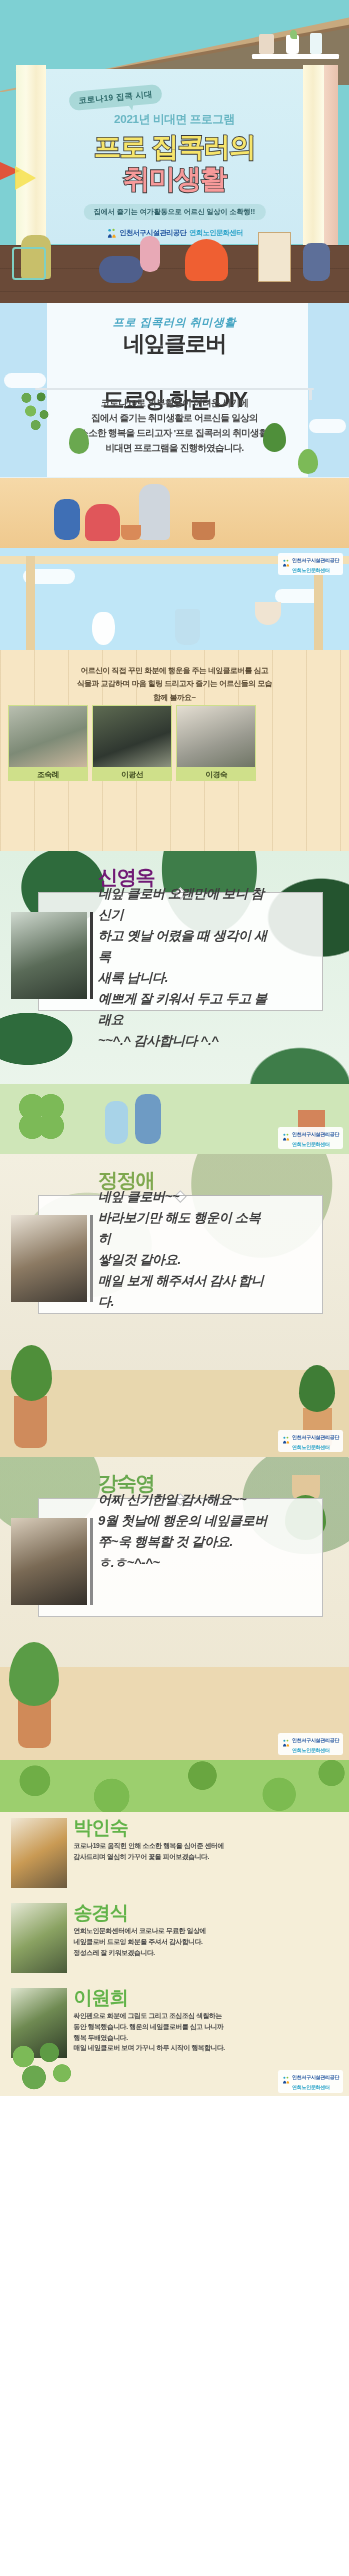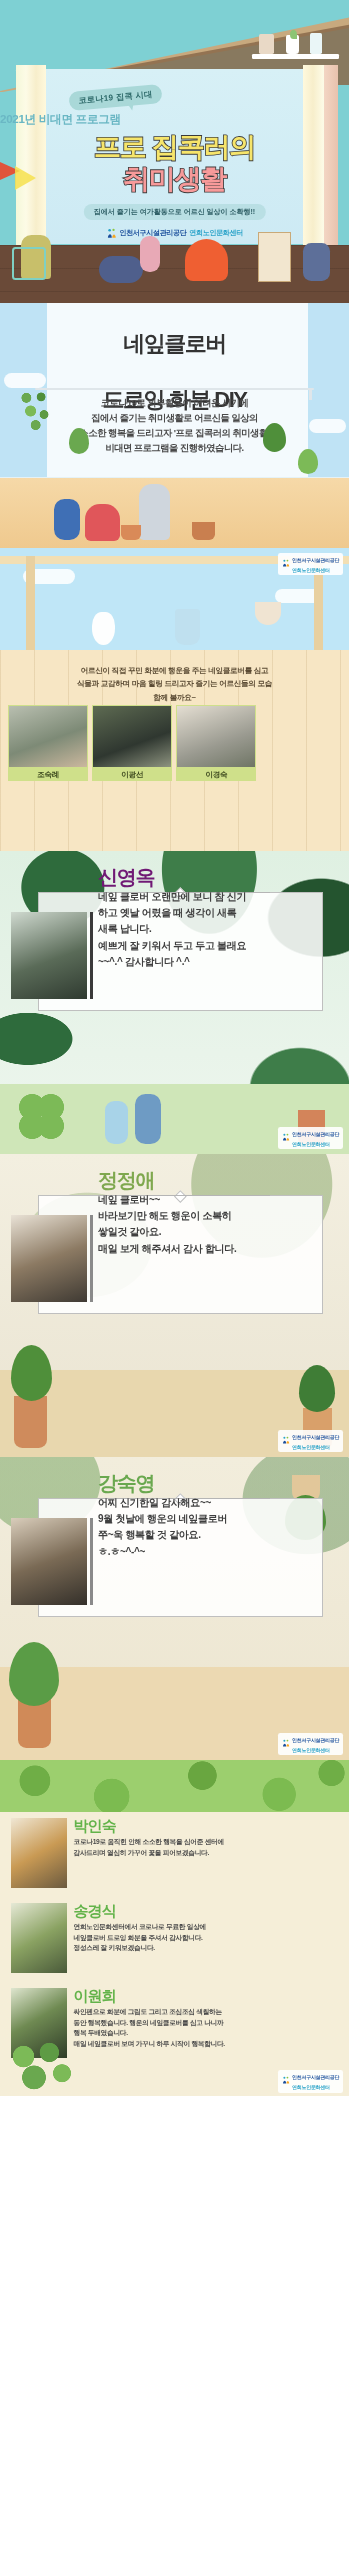--- a/index.html
+++ b/index.html
@@ -44,21 +44,21 @@
     background: #a9d8d8; color: #2e6a6a;
     padding: 3.5px 9.3px 4.7px; border-radius: 12.8px;
     font-size: 8.2px; font-weight: 700; letter-spacing: 0.3px;
     transform: rotate(-5deg);
   }
   .s1-bubble:after{
     content:""; position:absolute; bottom:-5.2px; left:62%;
     border-left:4.7px solid transparent; border-right:2.3px solid transparent;
     border-top:7px solid #a9d8d8;
   }
-  .s1-sub { position: absolute; top: 112px; width: 349px; text-align: left;
+  .s1-sub { position: absolute; top: 112px; width: 349px; text-align: center;
     font-size: 11.6px; font-weight: 700; color: #6ab7c4; letter-spacing: -0.3px; }
   .s1-t1 { position: absolute; top: 129px; width: 349px; text-align: center;
     font-size: 27px; font-weight: 900; letter-spacing: -1.2px; color: #f6e56b;
     -webkit-text-stroke: 1.7px #3a3a3a; paint-order: stroke fill; }
   .s1-t2 { position: absolute; top: 161px; width: 349px; text-align: center;
     font-size: 27px; font-weight: 900; letter-spacing: -1.2px; color: #f79a9a;
     -webkit-text-stroke: 1.7px #3a3a3a; paint-order: stroke fill; }
   .s1-tag { position: absolute; top: 204px; left: 50%; transform: translateX(-50%);
     background: #b9dfe4; color: #2f5f66; font-size: 7px; font-weight: 700;
     padding: 2.9px 10.5px; border-radius: 8.2px; white-space: nowrap; }
@@ -117,39 +117,39 @@
   .prof-bg { position: absolute; inset: 0; }
   .prof-card { position: absolute; top: 41px; left: 38px; width: 285px; height: 119px;
     background: rgba(255,255,255,.88); border: 0.6px solid #bfbfbf; }
   .prof-notch { position: absolute; top: -4.1px; left: 50%; margin-left: -4.7px; width: 8.7px; height: 8.7px;
     background: #fff; border: 0.6px solid #bfbfbf; transform: rotate(45deg); }
   .prof-photo { position: absolute; top: 61px; left: 10.5px; width: 76px; height: 87px;
     background: #7d8e7a; overflow: hidden; border: 0; }
   .prof-name { position: absolute; top: 12.8px; left: 98px; font-size: 20px; font-weight: 900;
     letter-spacing: -1.2px; }
   .prof-rule { position: absolute; top: 41px; left: 98px; width: 172px; height: 0.6px; background: #b5b5b5; }
-  .prof-text { position: absolute; top: 38px; left: 98px; width: 175px;
-    font-size: 10px; font-weight: 700; color: #3f3f3f; line-height: 1.62; letter-spacing: -0.3px;
-    white-space: pre-line; }
+  .prof-text { position: absolute; top: 32px; left: 98px; width: 175px;
+    font-size: 13px; font-weight: 700; color: #3f3f3f; line-height: 1.62; letter-spacing: -0.3px;
+    white-space: pre-line; font-style: italic; }
   .prof .vbar { position: absolute; top: 61px; left: 90px; width: 2.9px; height: 87px; background: #3a3a3a; }
 
   
   .s7 { position: relative; min-height: 326px; background: #f5eed8; overflow: hidden; }
   .s7-leafband{position:absolute;top:0;left:0;width:349px;height:52px;
     background:radial-gradient(circle at 10% 40%, #6fae46 0 15px, transparent 15.7px),
                radial-gradient(circle at 32% 70%, #7cbb50 0 17.5px, transparent 18px),
                radial-gradient(circle at 58% 30%, #69a640 0 14px, transparent 14.6px),
                radial-gradient(circle at 80% 66%, #7cbb50 0 16.3px, transparent 17px),
                radial-gradient(circle at 95% 25%, #6fae46 0 12.8px, transparent 13.4px),
                #9ccf6e;}
   .s7-list { position: relative; padding: 58px 10.5px 23px 10.5px; }
   .s7-item { display: flex; gap: 7px; margin-bottom: 15px; align-items: flex-start; }
   .s7-photo { width: 56px; height: 70px; flex: 0 0 56px; background: #8f9c82; overflow: hidden; }
   .s7-body { flex: 1; }
-  .s7-name { font-size: 15px; font-weight: 900; color: #63b34a; letter-spacing: -0.9px; line-height: 1.1; margin-bottom: 2.3px; }
+  .s7-name { font-size: 19px; font-weight: 900; color: #63b34a; letter-spacing: -0.9px; line-height: 1.1; margin-bottom: 2.3px; }
   .s7-text { font-size: 6.7px; font-weight: 700; color: #4a4a4a; line-height: 1.6; letter-spacing: -0.3px; white-space: pre-line; }
   .pot { position: absolute; border-radius: 0 0 5.8px 5.8px; }
   .leafblob { position: absolute; border-radius: 50% 50% 50% 50% / 60% 60% 40% 40%; }
   .cloud { position: absolute; background: #fff; border-radius: 23px; opacity: .85; }
 </style>
 </head>
 <body>
 
 <div class="page">
 
@@ -205,20 +205,21 @@
     <div style="position:absolute;top:232px;left:258px;width:33px;height:50px;background:#f2e6cf;border:1.7px solid #c9a978;"></div>
     <div style="position:absolute;top:243px;left:303px;width:27px;height:38px;background:#5d6f99;border-radius:8.2px;"></div>
   </section>
 
   <section class="s2">
     <div class="s2-skyL"></div>
     <div class="s2-skyR"></div>
     <div class="cloud" style="top:70px;left:3.5px;width:42px;height:15px;"></div>
     <div class="cloud" style="top:116px;right:3.5px;width:37px;height:14px;"></div>
 
+    <div class="s2-hand">프로 집콕러의 취미생활</div>
     <div class="s2-t1">네잎클로버</div>
     <div class="s2-t2">드로잉 화분 DIY</div>
     <div class="s2-rule"></div>
 
     <div style="position:absolute;top:86px;left:17.5px;width:42px;height:44px;
                 background:radial-gradient(circle at 20% 20%,#6aa84f 0 4.7px,transparent 5.2px),
                            radial-gradient(circle at 55% 18%,#4f8f3a 0 4.1px,transparent 4.7px),
                            radial-gradient(circle at 30% 50%,#7cba57 0 5.2px,transparent 5.8px),
                            radial-gradient(circle at 62% 58%,#5e9b44 0 4.1px,transparent 4.7px),
                            radial-gradient(circle at 42% 82%,#6aa84f 0 4.7px,transparent 5.2px);"></div>

